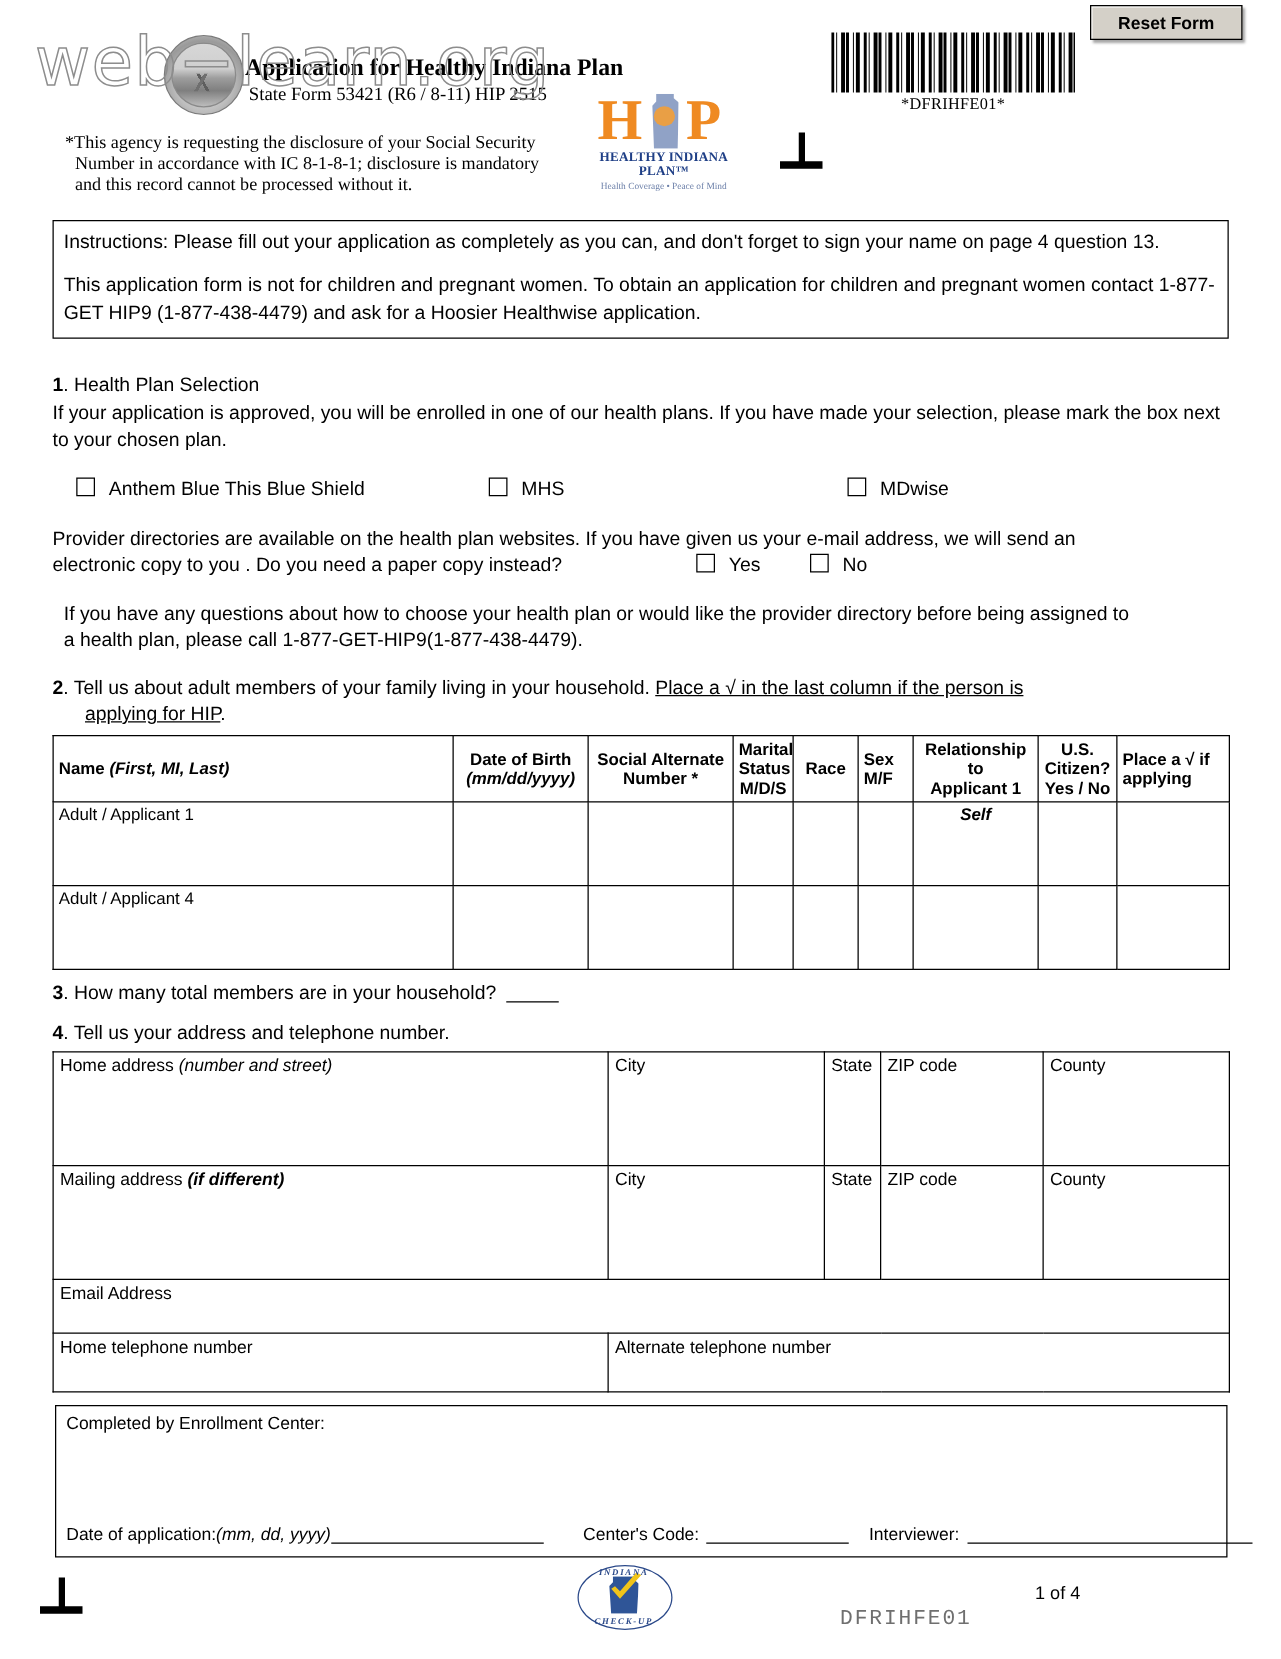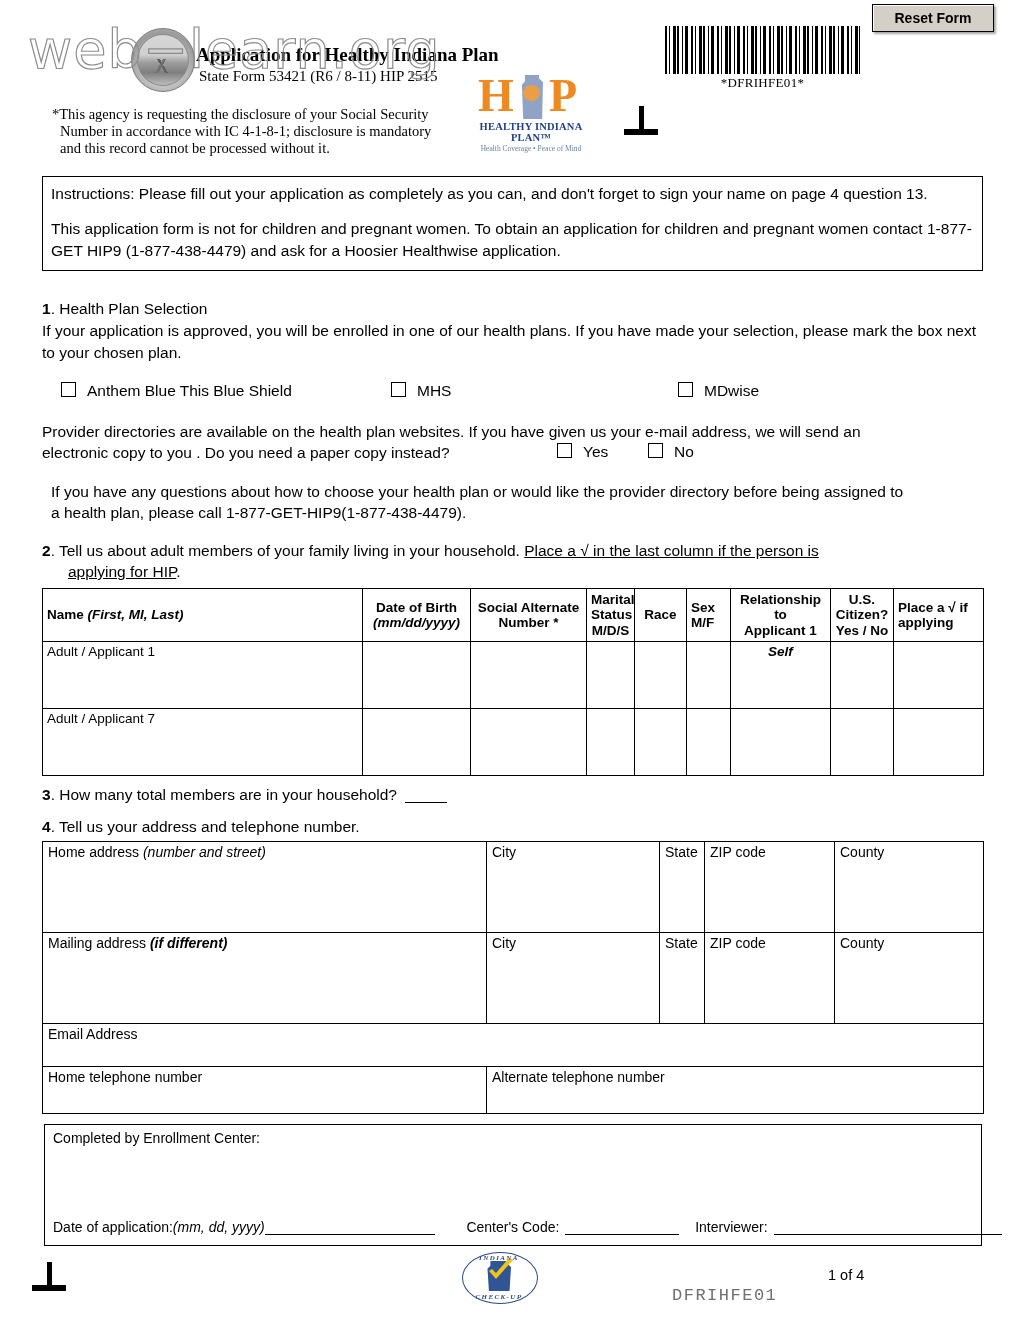--- a/index.html
+++ b/index.html
@@ -393,21 +393,21 @@
     <div class="barcode-text">*DFRIHFE01*</div>
   </div>
 
   <div class="seal"></div>
 
   <div class="form-title">Application for Healthy Indiana Plan</div>
   <div class="form-subtitle">State Form 53421 (R6 / 8-11) HIP 2515</div>
 
   <div class="ssn-note">
     <span>*This agency is requesting the disclosure of your Social Security</span>
-    <span class="ind">Number in accordance with IC 4-1-8-1; disclosure is mandatory</span>
+    <span class="ind">Number in accordance with IC 8-1-8-1; disclosure is mandatory</span>
     <span class="ind">and this record cannot be processed without it.</span>
   </div>
 
   <div class="hip-logo">
     <div class="hip-mark">
       <span class="hip-h">H</span>
       <span class="hip-state"></span>
       <span class="hip-p">P</span>
     </div>
     <div class="hip-name">HEALTHY INDIANA PLAN™</div>
@@ -495,21 +495,21 @@
         <td></td>
         <td></td>
         <td></td>
         <td></td>
         <td></td>
         <td class="self">Self</td>
         <td></td>
         <td></td>
       </tr>
       <tr>
-        <td style="height:62px">Adult / Applicant 7</td>
+        <td style="height:62px">Adult / Applicant 4</td>
         <td></td>
         <td></td>
         <td></td>
         <td></td>
         <td></td>
         <td></td>
         <td></td>
         <td></td>
       </tr>
     </tbody>

